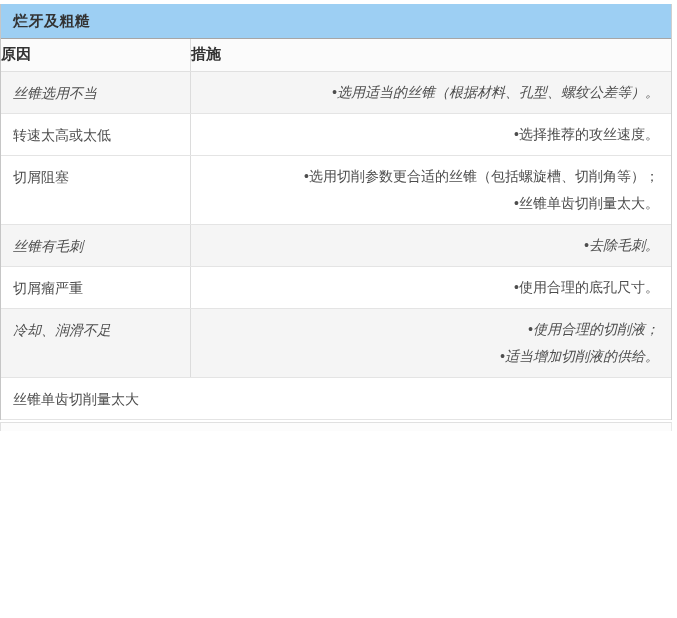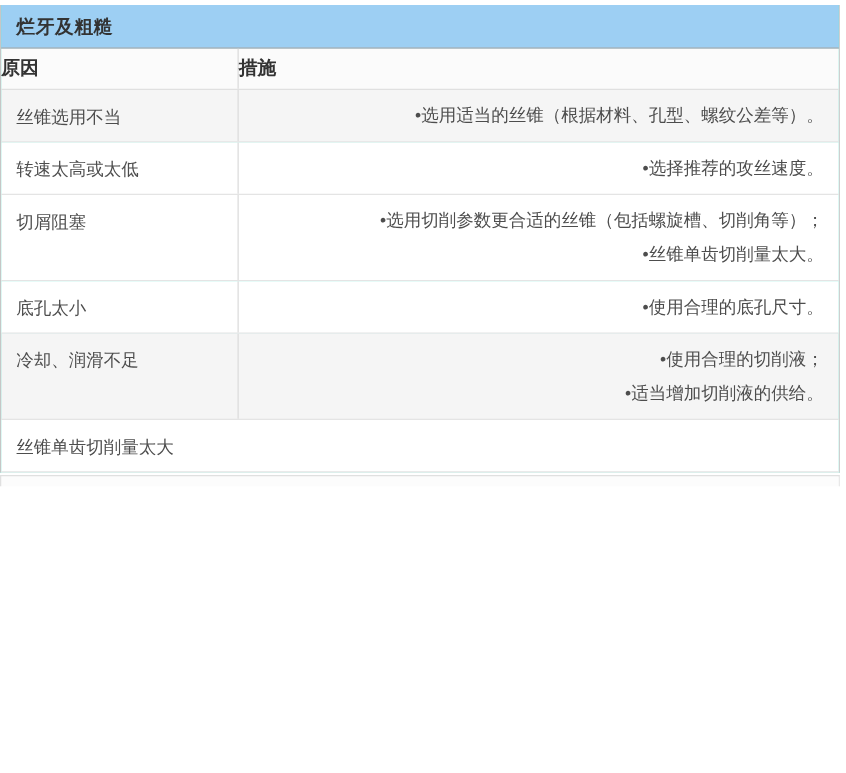--- a/index.html
+++ b/index.html
@@ -40,21 +40,21 @@
     color: #333333;
   }
   .hcell.cause-h { width: 189px; }
   .hcell.measures-h { flex: 1; border-left: 1px solid #dcdcdc; }
 
   .row {
     display: flex;
     border-bottom: 1px solid #e4e4e4;
     background: #ffffff;
   }
-  .row.shade { background: #f5f5f5; }
+  .row.shade { background: #f5f5f5; font-style: italic; }
 
   .cell { font-size: 14px; color: #4d4d4d; }
   .cell.cause {
     width: 189px;
     padding: 8px 6px 7px 12px;
     line-height: 26px;
   }
   .cell.measures {
     flex: 1;
     border-left: 1px solid #dcdcdc;
@@ -100,22 +100,28 @@
             <div class="measure-line">•选择推荐的攻丝速度。</div>
           </div>
         </div>
         <div class="row">
           <div class="cell cause">切屑阻塞</div>
           <div class="cell measures">
             <div class="measure-line">•选用切削参数更合适的丝锥（包括螺旋槽、切削角等）；</div>
             <div class="measure-line">•丝锥单齿切削量太大。</div>
           </div>
         </div>
+        <div class="row shade">
+          <div class="cell cause">丝锥有毛刺</div>
+          <div class="cell measures">
+            <div class="measure-line">•去除毛刺。</div>
+          </div>
+        </div>
         <div class="row">
-          <div class="cell cause">底孔太小</div>
+          <div class="cell cause">切屑瘤严重</div>
           <div class="cell measures">
             <div class="measure-line">•使用合理的底孔尺寸。</div>
           </div>
         </div>
         <div class="row shade">
           <div class="cell cause">冷却、润滑不足</div>
           <div class="cell measures">
             <div class="measure-line">•使用合理的切削液；</div>
             <div class="measure-line">•适当增加切削液的供给。</div>
           </div>

